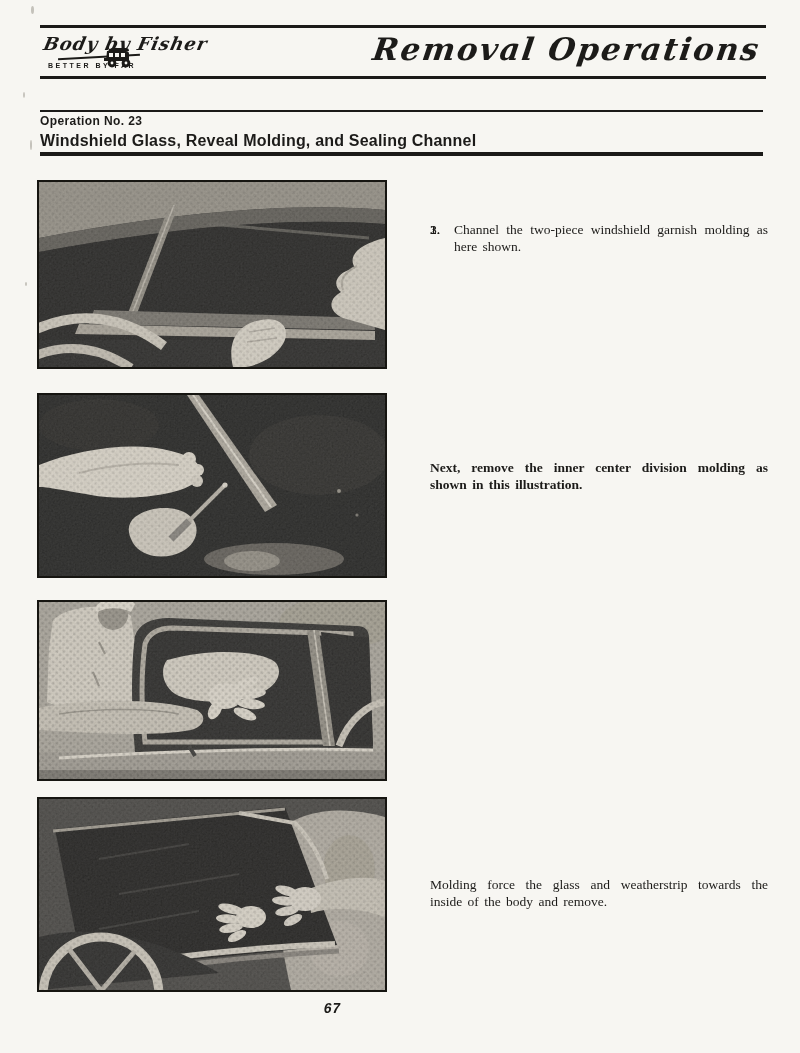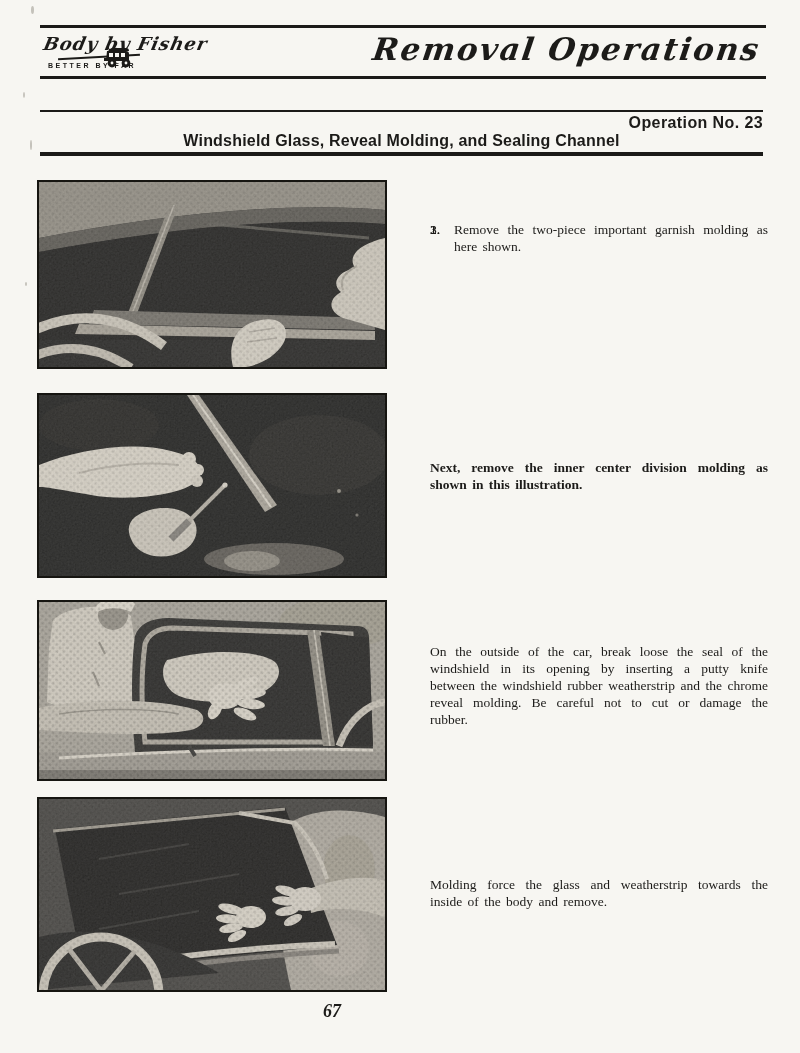--- a/index.html
+++ b/index.html
@@ -18,43 +18,43 @@
   .logo-flourish{position:absolute;left:58px;top:56px;width:82px;height:2px;background:#1b1a18;
       transform:rotate(-3deg);}
   .logo-tagline{position:absolute;left:48px;top:62px;font-family:"Liberation Sans",sans-serif;
       font-weight:bold;font-size:7px;letter-spacing:2.5px;}
   .coach{position:absolute;left:104px;top:46px;}
   
   .section-script{position:absolute;right:40px;top:31px;font-family:"DejaVu Serif",serif;
       font-style:italic;font-weight:bold;font-size:31px;transform:skewX(-8deg);
       letter-spacing:2px;white-space:nowrap;}
   
-  .op-head{position:absolute;left:40px;top:114px;width:723px;text-align:right;
-      font-family:"Liberation Sans",sans-serif;font-weight:bold;font-size:16px;letter-spacing:.4px;}
-  .op-sub{position:absolute;left:40px;top:132px;width:723px;text-align:center;
+  .op-head{position:absolute;left:40px;top:114px;width:723px;text-align:left;
+      font-family:"Liberation Sans",sans-serif;font-weight:bold;font-size:12px;letter-spacing:.4px;}
+  .op-sub{position:absolute;left:40px;top:132px;width:723px;
       font-family:"Liberation Sans",sans-serif;font-weight:bold;font-size:16px;letter-spacing:.2px;}
   
   .photo{position:absolute;left:37px;width:350px;border:2px solid #161511;background:#23221f;
       box-sizing:border-box;}
   .photo svg{display:block;width:100%;height:100%;}
   .f1{top:180px;height:189px;}
   .f2{top:393px;height:185px;}
   .f3{top:600px;height:181px;}
   .f4{top:797px;height:195px;}
   
   .col{position:absolute;left:430px;width:338px;font-size:13.5px;line-height:17px;
       text-align:justify;word-spacing:2px;}
   .steps{top:221px;}
   .p2{top:459px;font-weight:bold;}
   .p3{top:643px;}
   .p4{top:876px;}
   .step{position:relative;padding-left:24px;}
   .step .num{position:absolute;left:0;top:0;}
   .pageno{position:absolute;left:0;top:1001px;width:664px;text-align:center;
-      font-family:Liberation Serif, serif;font-weight:bold;font-size:18px;font-style:italic;}
+      font-family:Liberation Mono, monospace;font-weight:bold;font-size:14px;font-style:italic;}
   .speck{position:absolute;background:#9b978e;border-radius:50%;opacity:.55;}
 </style>
 </head>
 <body>
 
 <div class="page">
 
   <div class="rule rule-1"></div>
   <div class="logo-script">Body by Fisher</div>
   <div class="logo-flourish"></div>
@@ -209,26 +209,25 @@
 
   <div class="col steps">
     <div class="step">
       <span class="num">1.</span>
     </div>
     <div class="step">
       <span class="num">2.</span>
     </div>
     <div class="step">
       <span class="num">3.</span>
-      <span>Remove the two-piece important garnish molding as here shown.</span>
+      <span>Channel the two-piece windshield garnish molding as here shown.</span>
     </div>
   </div>
 
   <div class="col p2">Next, remove the inner center division molding as shown in this illustration.</div>
-  <div class="col p3">On the outside of the car, break loose the seal of the windshield in its opening by inserting a putty knife between the windshield rubber weatherstrip and the chrome reveal molding.  Be careful not to cut or damage the rubber.</div>
   <div class="col p4">Molding force the glass and weatherstrip towards the inside of the body and remove.</div>
 
   <div class="pageno">67</div>
 
   <div class="speck" style="left:31px;top:6px;width:3px;height:8px"></div>
   <div class="speck" style="left:23px;top:92px;width:2px;height:6px"></div>
   <div class="speck" style="left:30px;top:140px;width:2px;height:10px"></div>
   <div class="speck" style="left:25px;top:282px;width:2px;height:4px"></div>
   <div class="speck" style="left:760px;top:884px;width:3px;height:3px"></div>
 </div>

